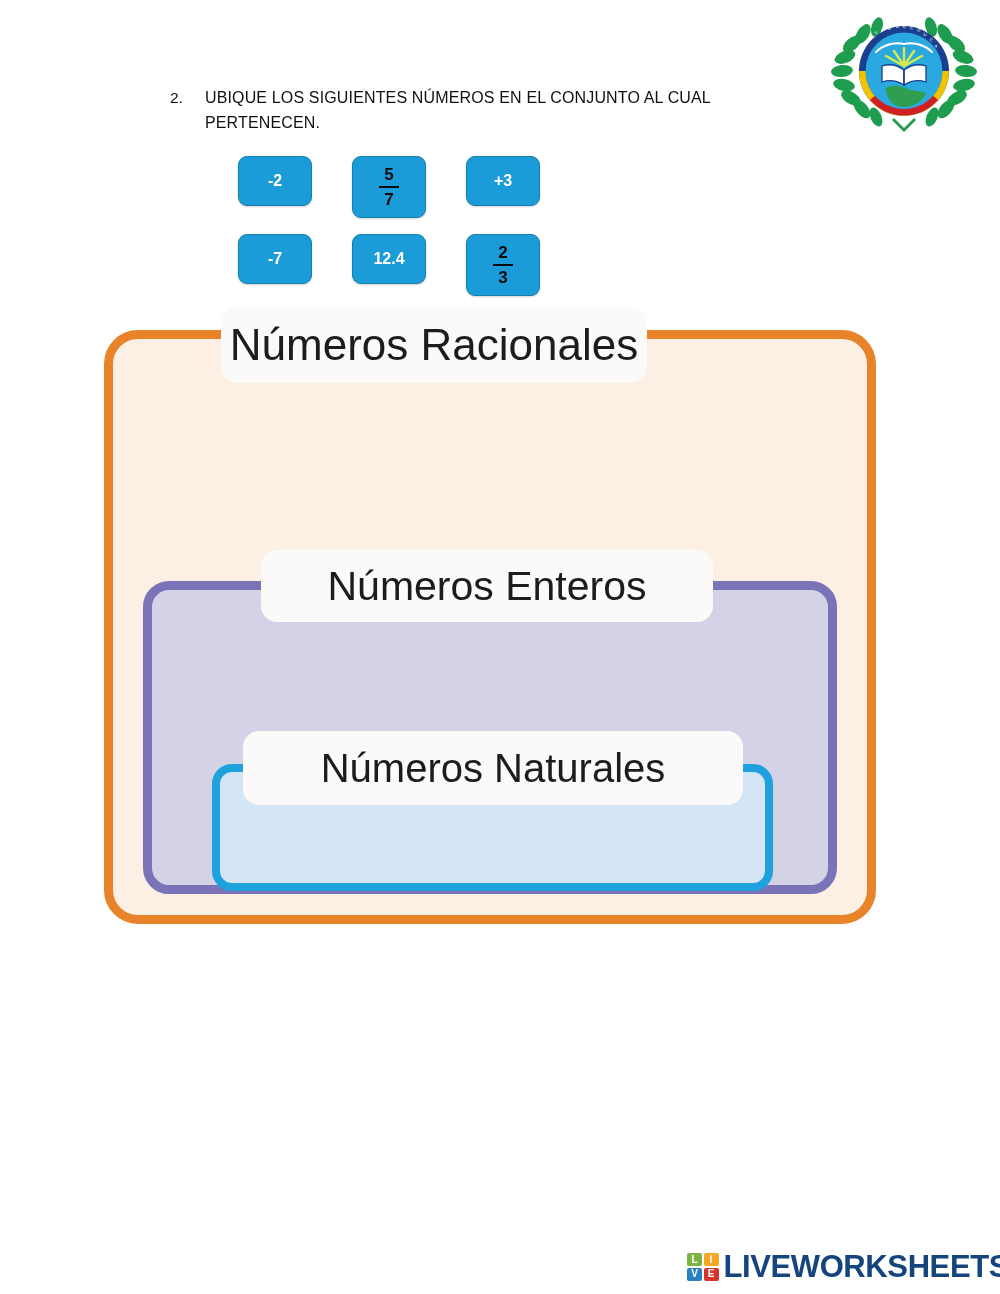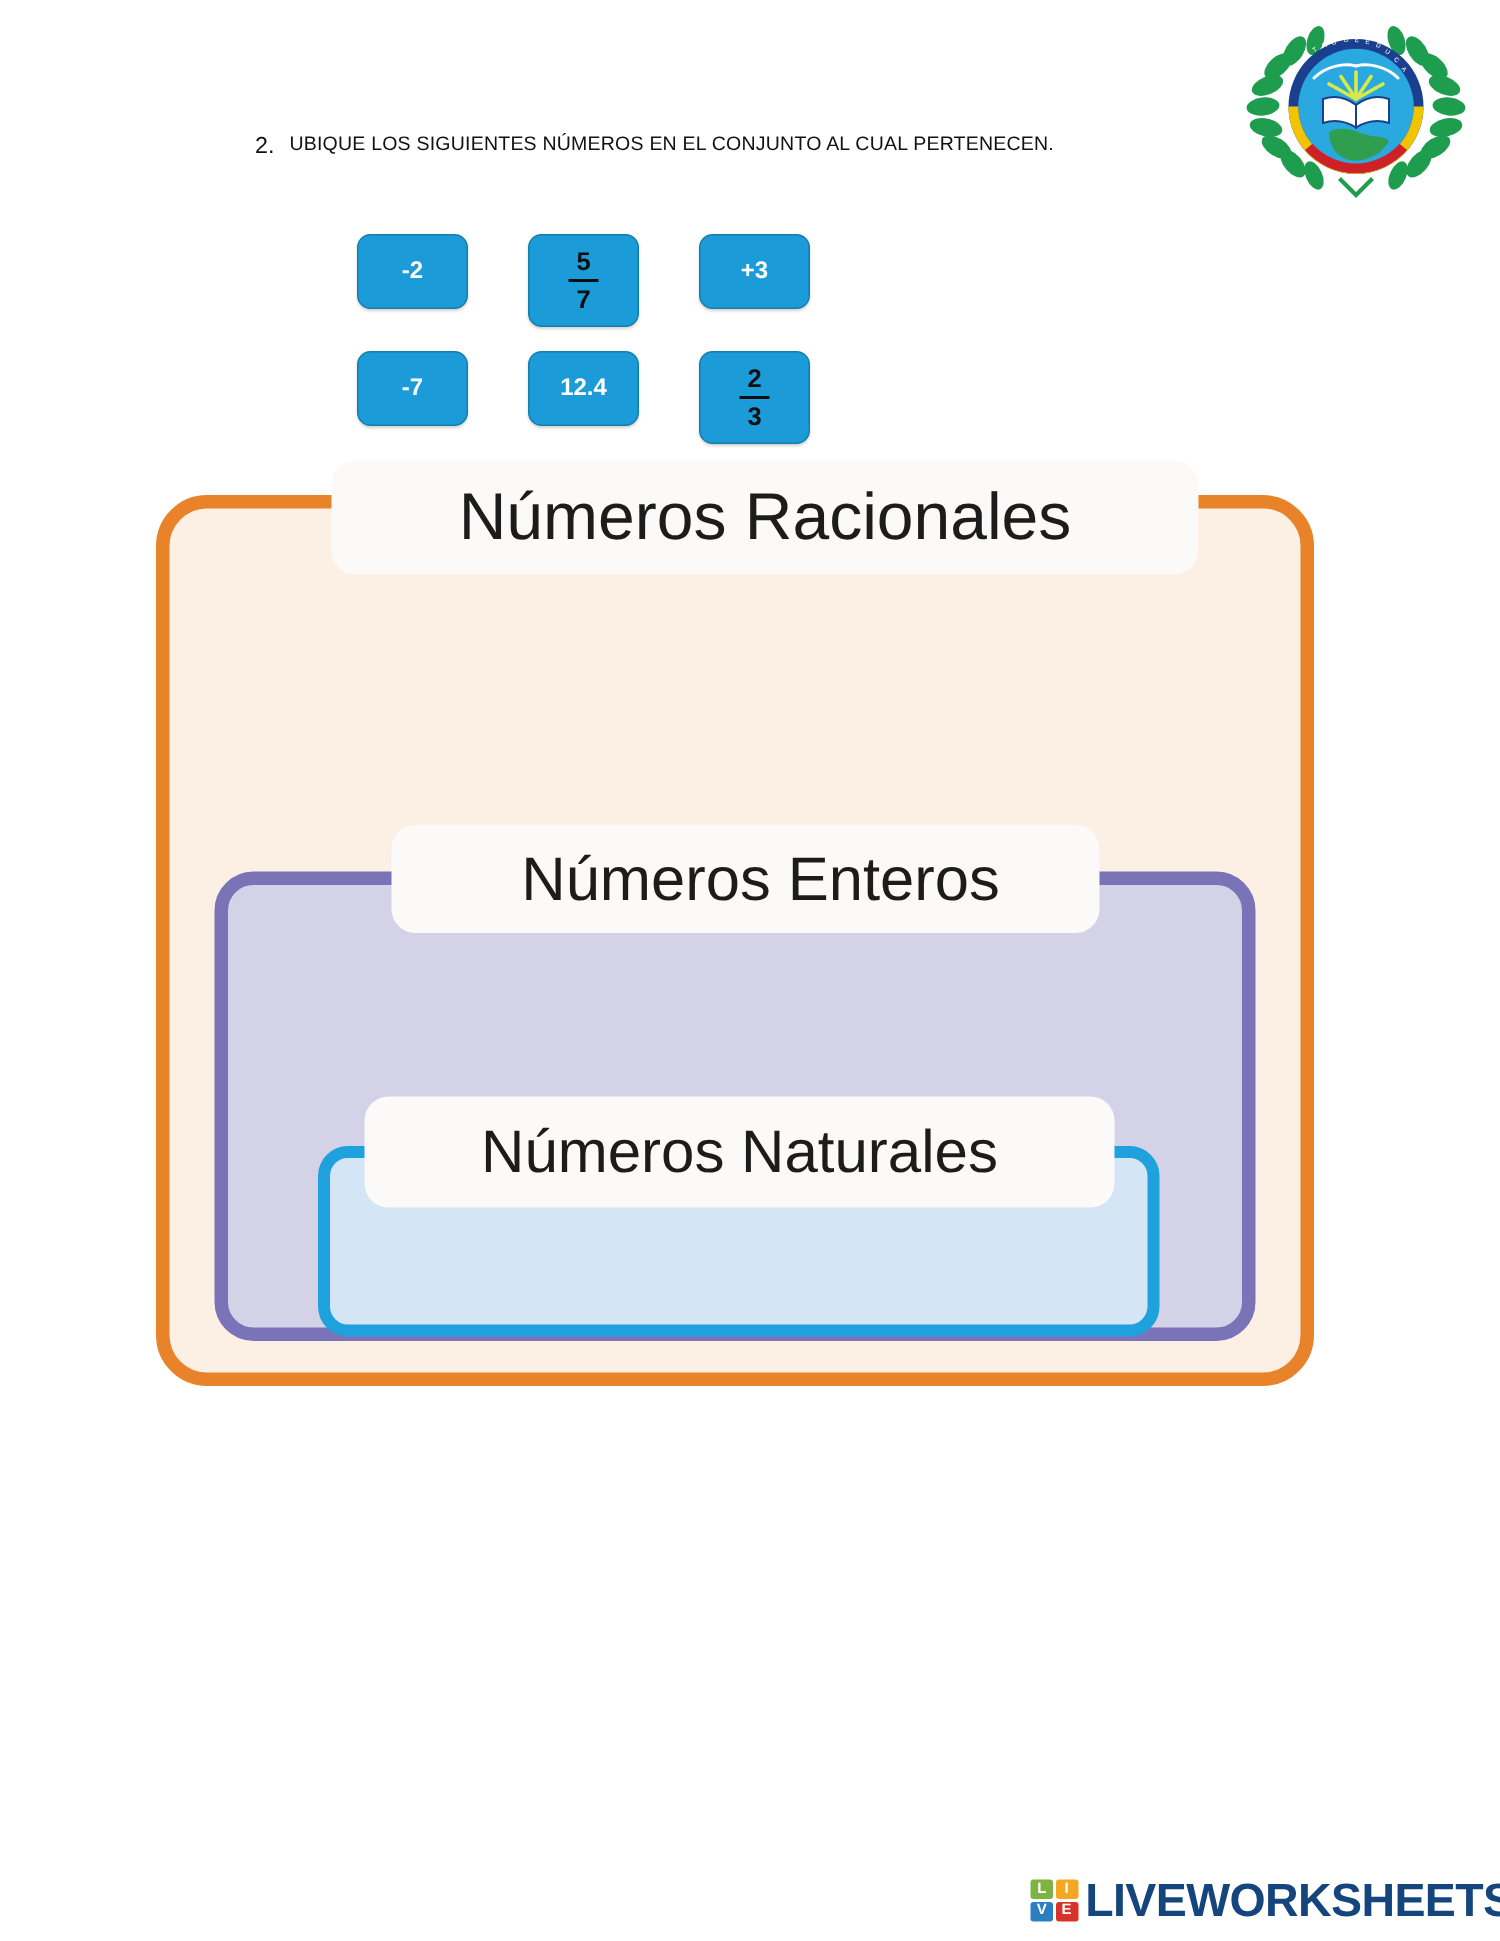--- a/index.html
+++ b/index.html
@@ -34,24 +34,25 @@
     align-items: flex-start;
     gap: 10px;
   }
   #instruction .num {
     font-size: 15.5px;
     color: #111111;
     line-height: 1.55;
     flex: 0 0 auto;
   }
   #instruction .txt {
-    font-size: 13px;
+    font-size: 16px;
     color: #111111;
     line-height: 1.55;
     letter-spacing: .15px;
+    margin-left: 12px;
   }
 
   
   .tile-row {
     position: absolute;
     display: flex;
   }
   #tile-row-0 { left: 218px; top: 156px; }
   #tile-row-1 { left: 218px; top: 234px; }
 
@@ -136,28 +137,27 @@
     display: flex;
     align-items: center;
     justify-content: center;
     color: #1c1c1c;
     font-family: "Liberation Sans", sans-serif;
     font-weight: normal;
     white-space: nowrap;
   }
   #label-rational {
     left: 221px; top: 307px;
-    width: 578px; height: 76px;
+    width: 426px; height: 76px;
     font-size: 44px;
   }
   #label-integer {
     left: 261px; top: 550px;
     width: 452px; height: 72px;
     font-size: 41px;
-    padding-left: 20px;
   }
   #label-natural {
     left: 243px; top: 731px;
     width: 500px; height: 74px;
     font-size: 40px;
   }
 
   
   #footer-logo {
     position: absolute;

